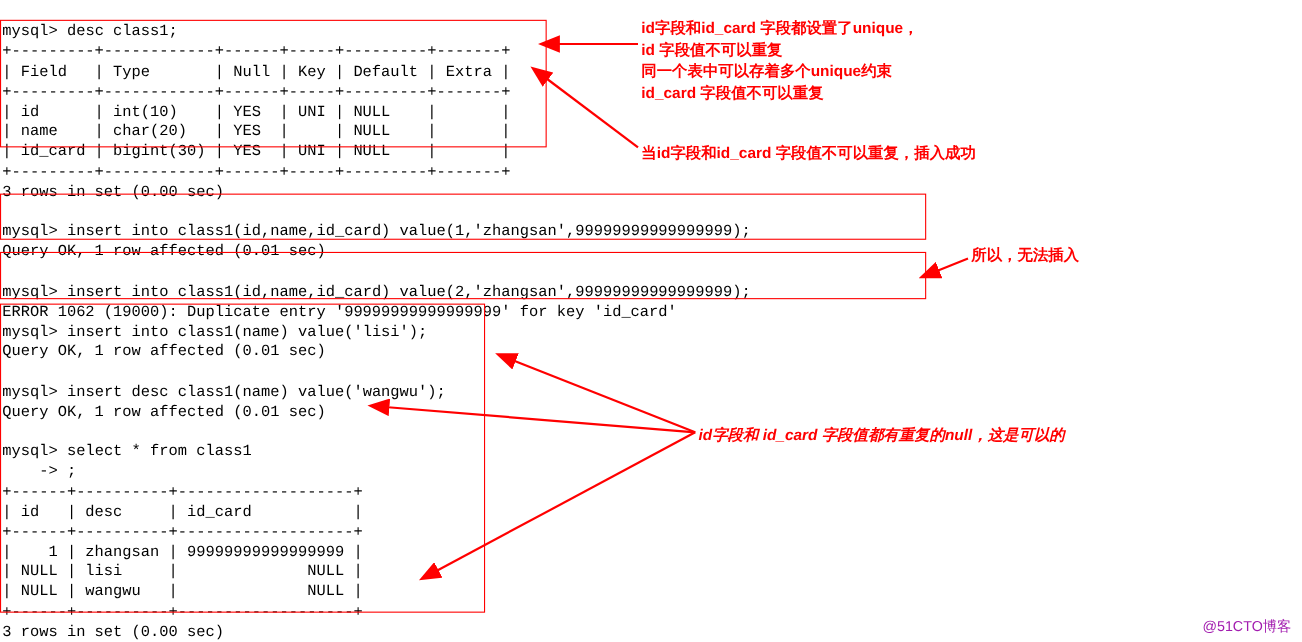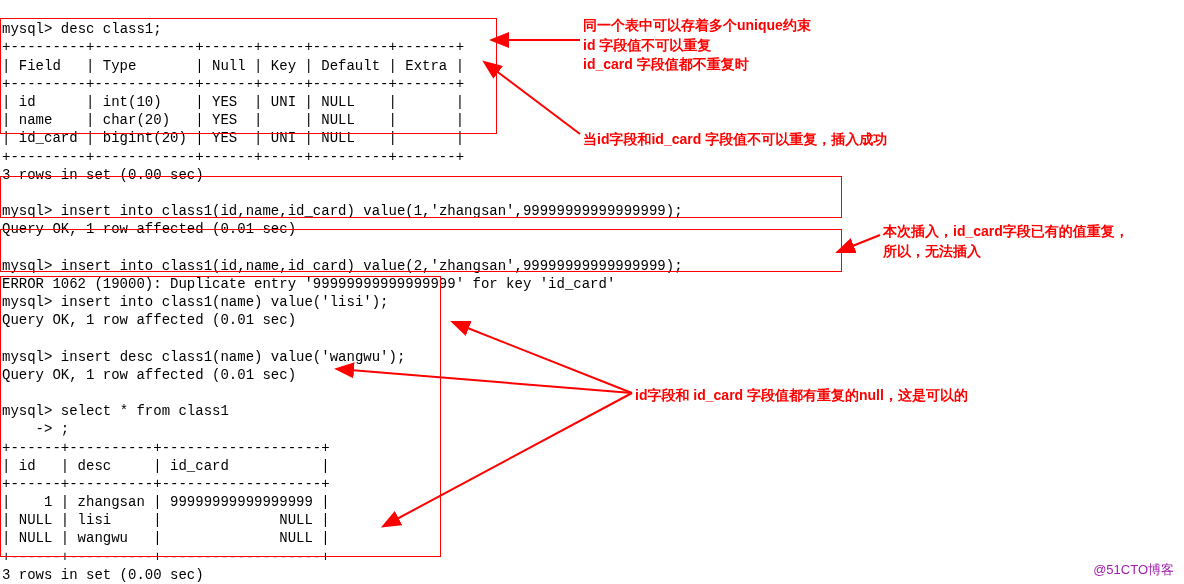--- a/index.html
+++ b/index.html
@@ -50,21 +50,21 @@
 
 
 
 <div class="terminal">
 <span>mysql&gt;</span> <span>desc class1;</span>
 <span>+---------+------------+------+-----+---------+-------+</span>
 <span>| Field   | Type       | Null | Key | Default | Extra |</span>
 <span>+---------+------------+------+-----+---------+-------+</span>
 <span>| id      | int(10)    | YES  | UNI | NULL    |       |</span>
 <span>| name    | char(20)   | YES  |     | NULL    |       |</span>
-<span>| id_card | bigint(20) | YES  | UNI | NULL    |       |</span>
+<span>| id_card | bigint(30) | YES  | UNI | NULL    |       |</span>
 <span>+---------+------------+------+-----+---------+-------+</span>
 <span>3 rows in set (0.00 sec)</span>
 
 <span>mysql&gt;</span> <span>insert into class1(id,name,id_card) value(1,'zhangsan',99999999999999999);</span>
 <span>Query OK, 1 row affected (0.01 sec)</span>
 
 <span>mysql&gt;</span> <span>insert into class1(id,name,id_card) value(2,'zhangsan',99999999999999999);</span>
 <span>ERROR 1062 (19000): Duplicate entry '99999999999999999' for key 'id_card'</span>
 <span>mysql&gt;</span> <span>insert into class1(name) value('lisi');</span>
 <span>Query OK, 1 row affected (0.01 sec)</span>
@@ -85,35 +85,35 @@
 </div>
 
 
 <div class="box-red" style="left:0px; top:18px; width:497px; height:116px;"></div>
 <div class="box-red" style="left:0px; top:176px; width:842px; height:42px;"></div>
 <div class="box-red" style="left:0px; top:229px; width:842px; height:43px;"></div>
 <div class="box-red" style="left:0px; top:276px; width:441px; height:281px;"></div>
 
 
 <div class="annotation" style="left:583px; top:16px;">
+<div>id字段和id_card 字段都设置了unique，</div>
+<div>id 字段值不可以重复</div>
 <div>同一个表中可以存着多个unique约束</div>
-<div>id 字段值不可以重复</div>
-<div>id_card 字段值都不重复时</div>
+<div>id_card 字段值不可以重复</div>
 </div>
 
 <div class="annotation" style="left:583px; top:130px;">
 <div>当id字段和id_card 字段值不可以重复，插入成功</div>
 </div>
 
 <div class="annotation" style="left:883px; top:222px;">
-<div>本次插入，id_card字段已有的值重复，</div>
 <div>所以，无法插入</div>
 </div>
 
-<div class="annotation" style="left:635px; top:386px;">
+<div class="annotation" style="left:635px; top:386px;font-style:italic;">
 <div>id字段和 id_card 字段值都有重复的null，这是可以的</div>
 </div>
 
 
 <svg class="arrow" style="left:0; top:0; width:1184px; height:584px;">
   <defs>
     <marker id="arrowhead" markerWidth="10" markerHeight="8" refX="2" refY="4" orient="auto">
       <polygon points="0 0, 10 4, 0 8" fill="#ff0000"></polygon>
     </marker>
   </defs>

